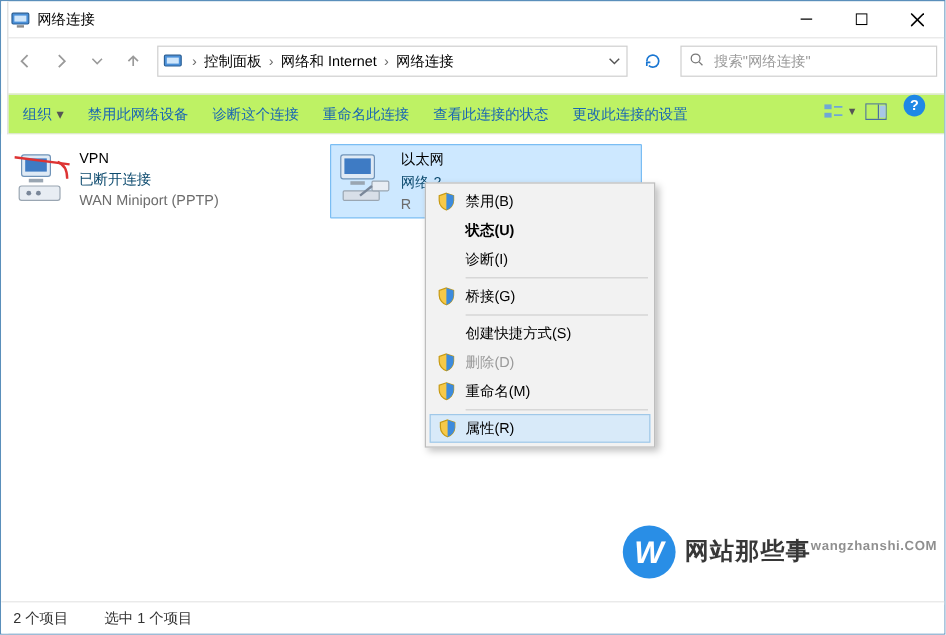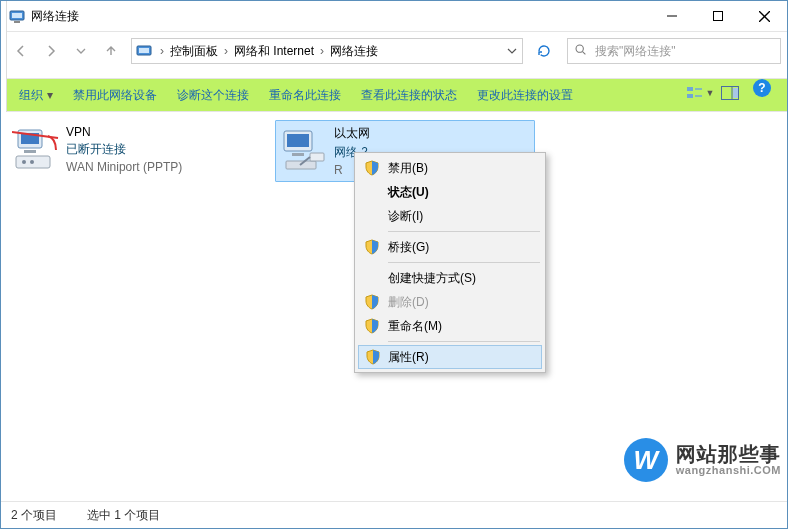--- a/index.html
+++ b/index.html
@@ -30,41 +30,41 @@
   
   .toolbar{height:32px;border-top:1px solid #e5e5e5;border-bottom:1px solid #e5e5e5;display:flex;padding:0 8px;background:#bef264}
   .tbtn{padding:0 10px;height:32px;display:flex;align-items:center;color:#1a66b3;white-space:nowrap}
   .tbtn .dd{margin-left:4px;color:#555}
   .tspacer{flex:1}
   .tview{width:30px;height:28px;display:flex;align-items:center;justify-content:center;color:#4a6ea0}
   .tview.help{color:#fff;background:#1e88e5;border-radius:50%;width:18px;height:18px;font-weight:bold;margin:0 8px}
   
   .content{position:relative;height:392px;overflow:hidden;background:#fff}
   .items{display:flex;align-items:flex-start;padding:8px 6px;gap:8px}
-  .netitem{width:250px;display:flex;align-items:center;padding:4px;border:1px solid transparent;border-radius:1px}
+  .netitem{width:250px;display:flex;align-items:flex-start;padding:4px;border:1px solid transparent;border-radius:1px}
   .netitem.selected{background:#cde8ff;border-color:#7abdf3}
   .neticon{width:48px;height:48px;flex:0 0 auto;margin-right:6px}
   .netlines{display:flex;flex-direction:column;gap:2px;overflow:hidden}
   .netlines .l1{color:#000}
   .netlines .l2{color:#0c4a6e}
   .netlines .l3{color:#6c6c6c;white-space:nowrap;overflow:hidden;text-overflow:ellipsis}
   
   .ctxmenu{position:absolute;left:353px;top:40px;width:184px;background:#f2f2f2;border:1px solid #bdbdbd;box-shadow:3px 3px 6px rgba(0,0,0,.25);padding:3px}
   .ctxitem{height:24px;display:flex;align-items:center;padding-left:30px;position:relative;white-space:nowrap}
   .ctxitem.hover{background:#d8eaf9;border:1px solid #a0c8e8;padding-left:29px;height:22px}
   .ctxitem.disabled{color:#9a9a9a}
   .ctxitem.bold{font-weight:600}
   .ctxsep{height:1px;background:#d0d0d0;margin:3px 2px 3px 30px}
   .shield{position:absolute;left:6px;width:16px;height:16px}
   
   .statusbar{position:absolute;left:0;right:0;bottom:0;height:26px;border-top:1px solid #e5e5e5;display:flex;align-items:center;padding:0 10px;gap:30px;color:#333;background:#fff}
   
   .watermark{position:absolute;right:6px;bottom:22px;display:flex;align-items:center;gap:8px;opacity:.95}
   .wm-badge{width:44px;height:44px;border-radius:50%;background:#1e88e5;display:flex;align-items:center;justify-content:center;color:#fff;font-weight:800;font-size:26px;font-style:italic;font-family:Arial,sans-serif}
-  .wm-text{display:flex;flex-direction:column;line-height:1.05}
+  .wm-text{display:flex;flex-direction:row;line-height:1.05}
   .wm-text .cn{font-size:20px;font-weight:700;color:#2d2d2d;letter-spacing:1px}
   .wm-text .en{font-size:11px;font-weight:700;color:#8a8a8a;letter-spacing:.5px}
   
   .leftghost{position:absolute;left:-1px;top:0;bottom:0;width:6px;border-right:1px solid #dcdcdc;background:#fff}
 </style>
 </head>
 <body>
 
 <div class="window">
   <div class="leftghost"></div>

